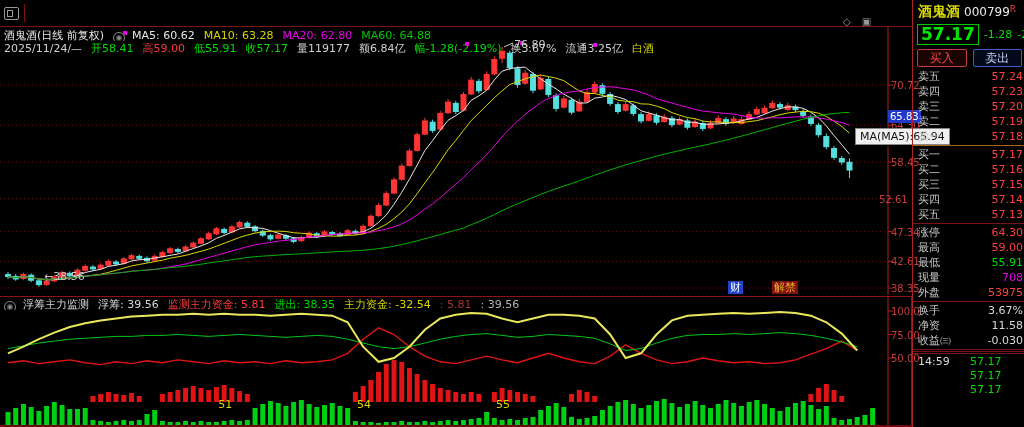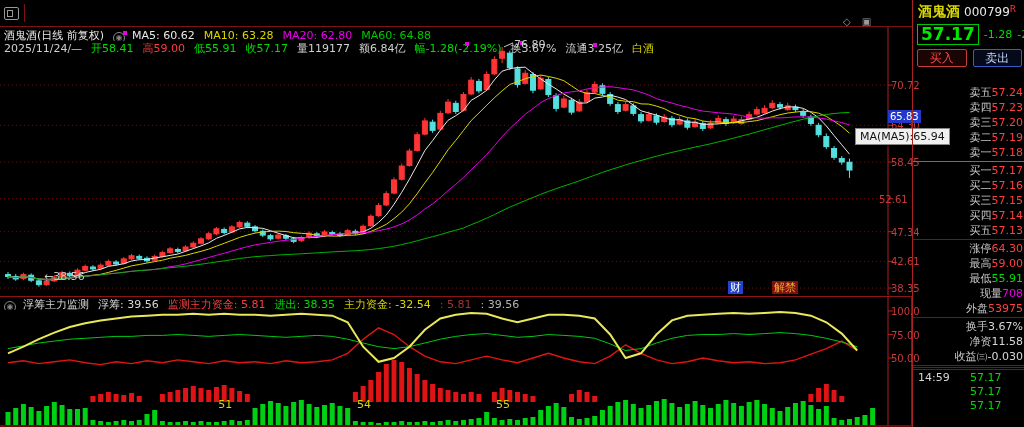--- a/index.html
+++ b/index.html
@@ -31,25 +31,25 @@
   .xlab{position:absolute;color:#d8d800;font-size:11px;}
   
   #rpanel{left:912px;top:0;width:112px;height:427px;border-left:1px solid #aa2222;font-size:11px;color:#c8c8c8;}
   #qtitle{padding:3px 0 0 5px;white-space:nowrap;}
   #qname{color:#d8d800;font-size:14px;font-weight:bold;}
   #qcode{color:#e8e8e8;font-size:12px;margin-left:4px;}
   #qflag{color:#ff3c3c;font-size:9px;vertical-align:4px;}
   #pricebox{margin:3px 0 0 4px;display:flex;align-items:center;white-space:nowrap;}
   #qprice{border:1px solid #00c800;color:#00e800;font-size:17px;font-weight:bold;padding:0 3px;line-height:19px;}
   #qchg,#qpct{color:#00dc00;font-size:11px;margin-left:5px;}
-  #obtns{display:flex;margin:4px 3px 18px 4px;gap:6px;}
+  #obtns{display:flex;margin:4px 3px 2px 4px;gap:6px;}
   .obtn{flex:1;text-align:center;font-size:12px;line-height:16px;border-radius:2px;}
   #buybtn{border:1px solid #c83c3c;color:#ff4444;background:#1a0404;}
   #sellbtn{border:1px solid #3c5ac8;color:#c8d8ff;background:#040a1a;}
-  .lvlrow,.strow{display:flex;justify-content:flex-end;padding:0 2px 0 5px;line-height:15px;height:15px;}
+  .lvlrow,.strow{display:flex;justify-content:space-between;padding:0 2px 0 5px;line-height:15px;height:15px;}
   .lvlrow .v{color:#ff4040;}
   .sep{height:1px;background:#7a1414;margin:1px 0;}
   .sep.org{background:#a06414;}
   #tstatus{color:#d8d878;padding:2px 0 1px 5px;white-space:nowrap;line-height:15px;}
   #mainnet{display:flex;align-items:center;padding:1px 2px 1px 5px;line-height:15px;}
   #mn-icon{width:13px;height:11px;border:1px solid #888;background:#333;margin-left:4px;position:relative;}
   #mn-icon:after{content:"";position:absolute;left:2px;top:2px;right:2px;height:1px;background:#999;box-shadow:0 3px 0 #999;}
   #mn-bar{flex:1;height:8px;background:#00c814;margin-left:6px;border-radius:1px;}
   .tickrow{display:flex;padding:0 4px 0 5px;line-height:14px;height:14px;}
   .tickrow .t{width:38px;color:#d8d8d8;}

